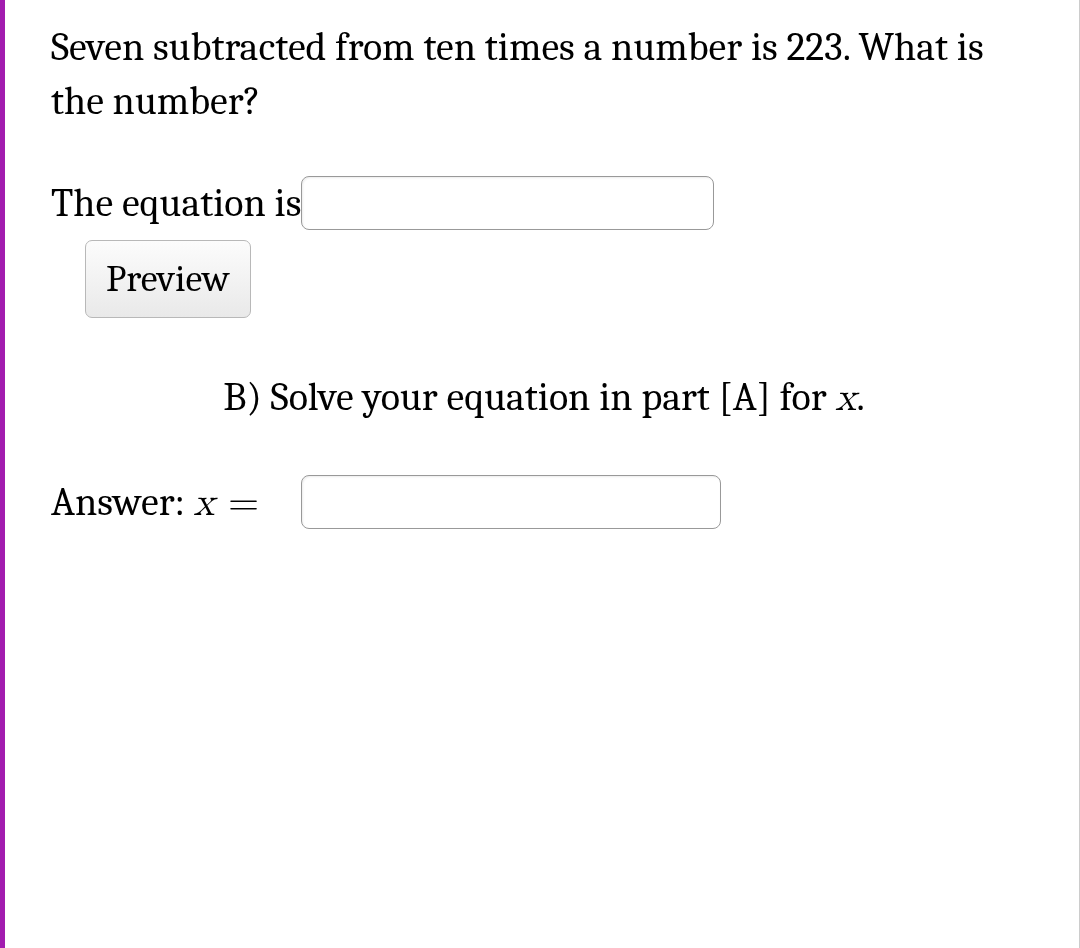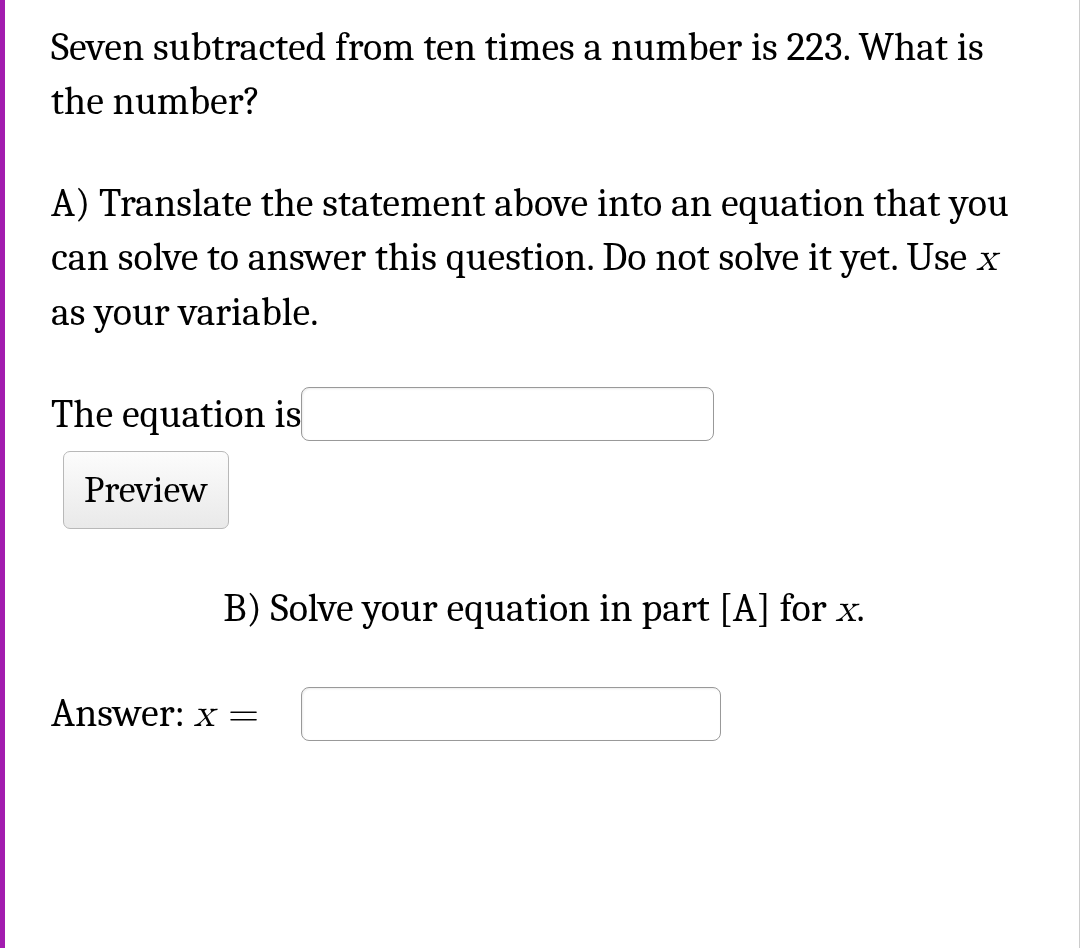--- a/index.html
+++ b/index.html
@@ -57,29 +57,29 @@
     }
     .preview-button {
       font-family: inherit;
       font-size: 38px;
       padding: 16px 20px;
       border: 1px solid #b8b8b8;
       border-radius: 7px;
       background: linear-gradient(#fcfcfc, #e9e9e9);
       color: #000000;
       cursor: pointer;
-      margin-left: 12px;
+      margin-left: 34px;
     }
     .part-b-prompt {
       margin-bottom: 50px;
       text-align: center;
     }
     .answer-row {
       display: flex;
-      align-items: flex-end;
+      align-items: flex-start;
       gap: 42px;
     }
     .answer-label {
       white-space: nowrap;
     }
     .math-var {
       font-family: 'Latin Modern Math', 'STIX Two Math', 'Cambria Math', serif;
       font-style: italic;
     }
     .math-eq {
@@ -89,23 +89,20 @@
       width: 420px;
     }
   </style>
 </head>
 <body>
 
 <div class="question-panel">
 
   <p class="problem-statement">Seven subtracted from ten times a number is 223. What is the number?</p>
 
-  <p class="part-a-prompt">
-    <span>A) Translate the statement above into an equation that you can solve to answer this question. Do not solve it yet. Use </span><span class="math-var">x</span><span> as your variable.</span>
-  </p>
 
   <div class="equation-row">
     <span class="equation-label">The equation is</span>
     <input type="text" class="text-input equation-input" value="" style="">
   </div>
   <div class="preview-row">
     <button class="preview-button">Preview</button>
   </div>
 
   <p class="part-b-prompt">

